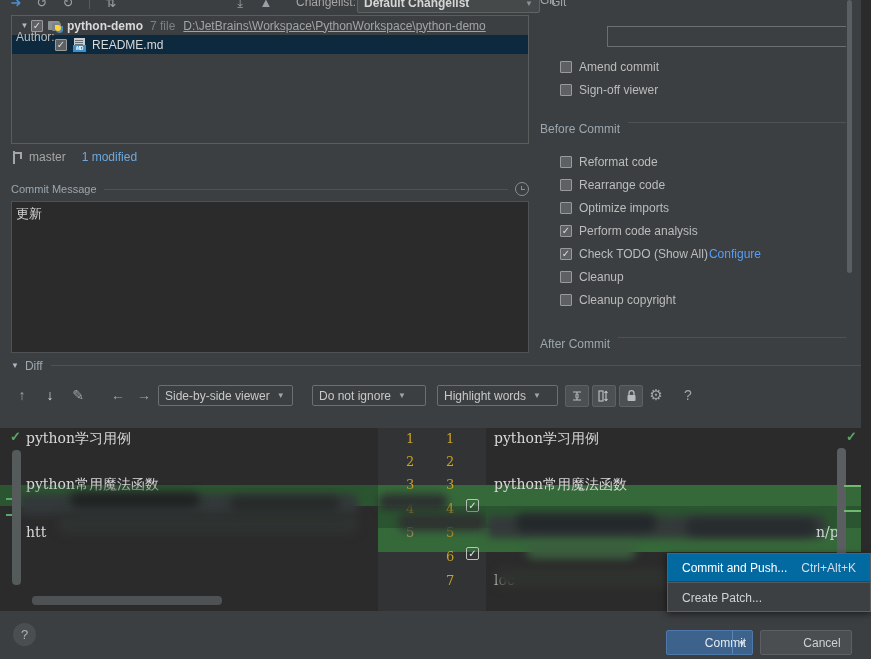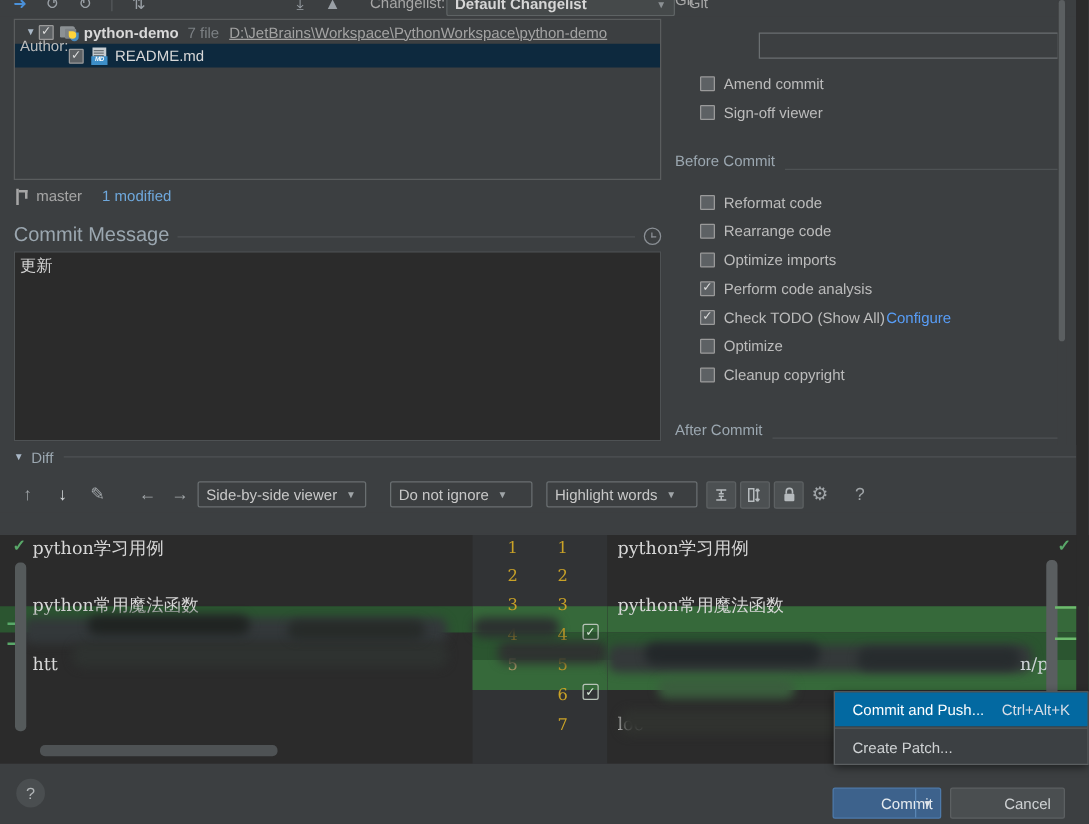--- a/index.html
+++ b/index.html
@@ -68,21 +68,21 @@
   .status-row { position: absolute; left: 11px; top: 148px; height: 18px; display: flex; align-items: center; gap: 7px; }
   .branch-ic { width: 11px; height: 13px; position: relative; }
   .branch-ic::before { content: ""; position: absolute; left: 2px; top: 0; width: 2px; height: 13px; background: #a6a6a6; }
   .branch-ic::after { content: ""; position: absolute; left: 4px; top: 1px; width: 5px; height: 5px;
     border-top: 2px solid #a6a6a6; border-right: 2px solid #a6a6a6; }
   .branch-name { color: #a6a6a6; }
   .mod-count { color: #6fa8dc; margin-left: 9px; }
 
   
   .cm-header { position: absolute; left: 11px; top: 181px; width: 518px; height: 16px; display: flex; align-items: center; }
-  .cm-title { color: #9ba7b0; font-size: 16px; margin-right: 7px; }
+  .cm-title { color: #9ba7b0; font-size: 11px; margin-right: 7px; }
   .cm-line { flex: 1; height: 1px; background: #4e5254; }
   .cm-clock { width: 14px; height: 14px; border: 1px solid #8b9096; border-radius: 50%; margin-left: 7px; position: relative; flex: none; }
   .cm-clock::before { content: ""; position: absolute; left: 5px; top: 3px; width: 1px; height: 4px; background: #8b9096; }
   .cm-clock::after { content: ""; position: absolute; left: 5px; top: 6px; width: 4px; height: 1px; background: #8b9096; }
   .cm-box {
     position: absolute; left: 11px; top: 201px; width: 518px; height: 152px;
     background: #2b2b2b; border: 1px solid #4e5254; color: #d4d4d4;
     font-family: "DejaVu Sans", sans-serif; font-size: 13px; padding: 3px 4px; line-height: 17px;
   }
 
@@ -93,21 +93,21 @@
   .author-lbl { left: 16px; top: 30px; color: #bcbcbc; font-size: 12px; }
   .author-inp {
     position: absolute; left: 607px; top: 26px; width: 240px; height: 21px;
     background: #3c3f41; border: 1px solid #6a6f71; color: #d4d4d4;
     font-family: "Liberation Sans", sans-serif; font-size: 12px; padding: 0 4px;
   }
   .opt { position: absolute; display: flex; align-items: center; height: 16px; white-space: nowrap; }
   .opt .cbx { margin-right: 7px; }
   .opt-label { color: #bcbcbc; font-size: 12px; }
   .opt-link { color: #589df6; font-size: 12px; margin-left: 1px; }
-  .sect { position: absolute; display: flex; align-items: flex-end; }
+  .sect { position: absolute; display: flex; align-items: flex-start; }
   .sect-title { color: #9ba7b0; font-size: 12px; margin-right: 8px; white-space: nowrap; }
   .sect-line { height: 1px; background: #4e5254; }
   .rp-scroll { position: absolute; left: 846px; top: 0px; width: 7px; height: 356px; background: #3c3f41; }
   .rp-scroll i { position: absolute; left: 1px; top: 0px; width: 5px; height: 273px; background: #5b5f61; border-radius: 3px; display: block; }
   .rp-edge { position: absolute; left: 861px; top: 0px; width: 10px; height: 356px; background: #2b2b2b; }
   .rp-edge-b { position: absolute; left: 866px; top: 0px; width: 5px; height: 356px; background: #4a4d4f; }
 
   
   .diff-head { position: absolute; left: 11px; top: 358px; width: 850px; height: 15px; display: flex; align-items: center; }
   .diff-tri { font-size: 8px; color: #a9b7c6; margin-right: 6px; }
@@ -274,21 +274,21 @@
     <span class="cbx">✓</span>
     <span class="opt-label">Perform code analysis</span>
   </div>
   <div class="opt" style="left:560px; top:246px;">
     <span class="cbx">✓</span>
     <span class="opt-label">Check TODO (Show All)</span>
     <span class="opt-link">Configure</span>
   </div>
   <div class="opt" style="left:560px; top:269px;">
     <span class="cbx off">✓</span>
-    <span class="opt-label">Optimize</span>
+    <span class="opt-label">Cleanup</span>
   </div>
   <div class="opt" style="left:560px; top:292px;">
     <span class="cbx off">✓</span>
     <span class="opt-label">Cleanup copyright</span>
   </div>
 
   <div class="sect" style="left:540px; top:337px; width:310px;">
     <span class="sect-title">After Commit</span>
     <span class="sect-line" style="flex:1;"></span>
   </div>

